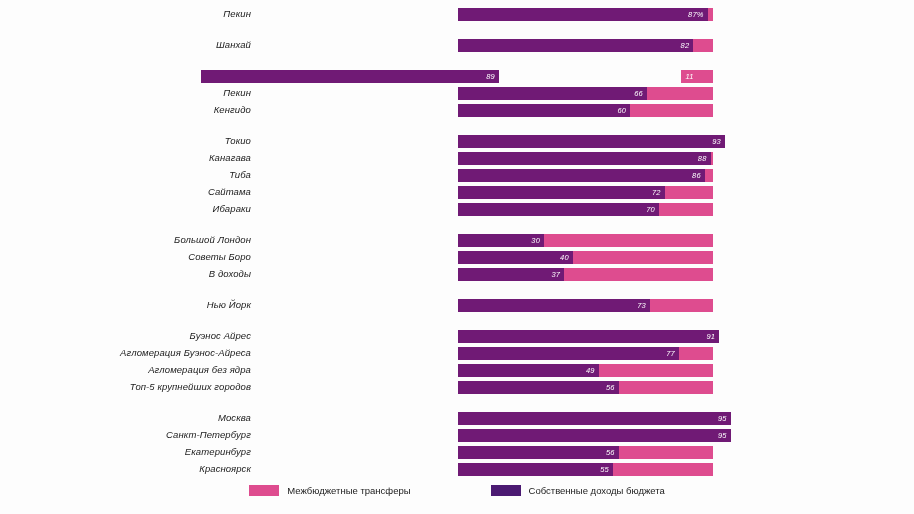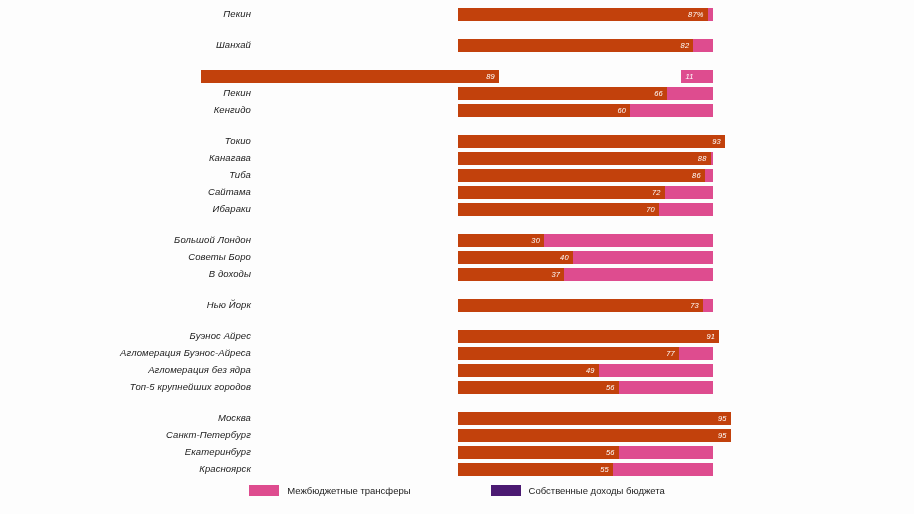--- a/index.html
+++ b/index.html
@@ -43,21 +43,21 @@
     box-sizing:border-box;
     display:flex;
     align-items:center;
   }
   .bar-left{
     background:#de4c8f;
     right:201px; 
     justify-content:flex-start;
   }
   .bar-right{
-    background:#c2410c;
+    background:#701a75;
     left:201px;
     justify-content:flex-end;
   }
   .bar-val{
     font-size:7.5px;
     color:#ffffff;
     padding:0 4px;
     white-space:nowrap;
     letter-spacing:0.2px;
   }
@@ -122,21 +122,21 @@
               <span class="bar-val">89</span>
             </div>
           </div>
         </div>
         <div class="row">
           <div class="row-label">Пекин</div>
           <div class="bars">
             <div class="bar bar-left" style="width: 97.58px;">
               <span class="bar-val">34</span>
             </div>
-            <div class="bar bar-right" style="width: 209px;">
+            <div class="bar bar-right" style="width: 189px;">
               <span class="bar-val">66</span>
             </div>
           </div>
         </div>
         <div class="row">
           <div class="row-label">Кенгидо</div>
           <div class="bars">
             <div class="bar bar-left" style="width: 114.8px;">
               <span class="bar-val">40</span>
             </div>
@@ -241,21 +241,21 @@
         </div>
       </div>
       <div class="group-gap"></div>
       <div class="group">
         <div class="row">
           <div class="row-label">Нью Йорк</div>
           <div class="bars">
             <div class="bar bar-left" style="width: 77.49px;">
               <span class="bar-val">27</span>
             </div>
-            <div class="bar bar-right" style="width: 245px;">
+            <div class="bar bar-right" style="width: 192px;">
               <span class="bar-val">73</span>
             </div>
           </div>
         </div>
       </div>
       <div class="group-gap"></div>
       <div class="group">
         <div class="row">
           <div class="row-label">Буэнос Айрес</div>
           <div class="bars">

